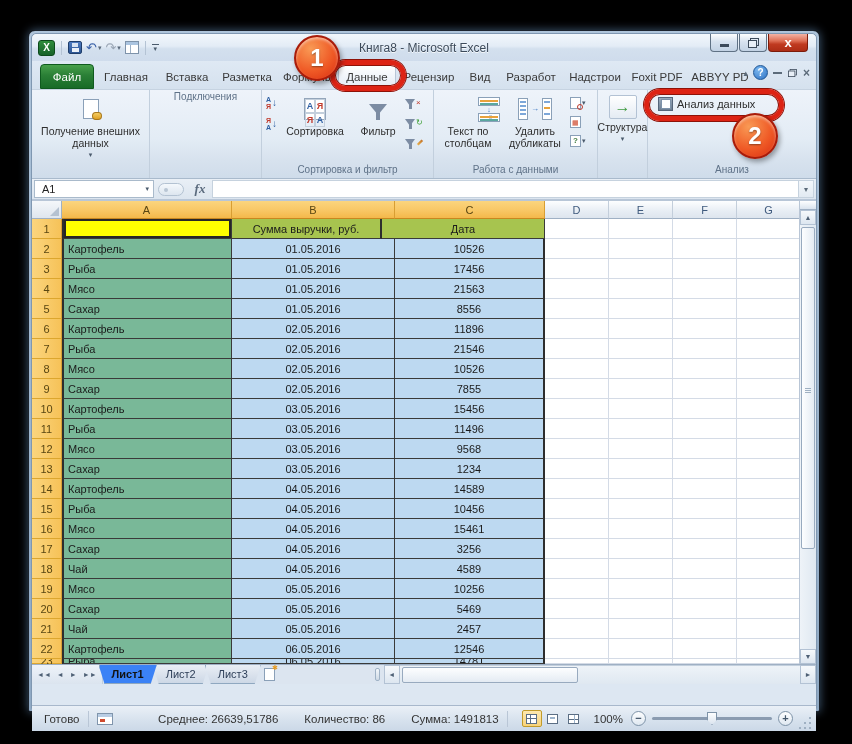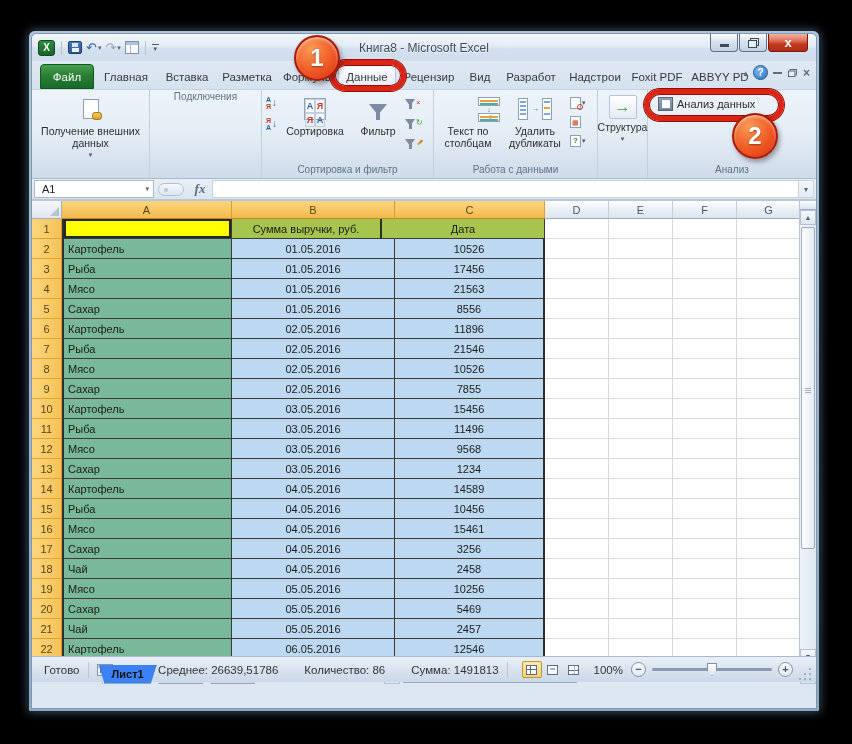--- a/index.html
+++ b/index.html
@@ -171,21 +171,21 @@
   .insheet:after{content:"✱";position:absolute;right:-4px;top:-5px;font-size:7px;color:#e69b23;}
   .tabsplit{width:5px;margin:3px 4px;background:linear-gradient(180deg,#f3f7fb,#cfdae6);border:1px solid #9fb2c6;border-radius:2px;}
   .hscroll{flex:1;display:flex;align-items:stretch;}
   .hbtn{width:16px;display:flex;align-items:center;justify-content:center;font-size:7px;color:#4e6075;
     background:linear-gradient(180deg,#f6f9fc,#dde6f0);border:1px solid #b3c2d4;}
   .htrack{flex:1;position:relative;background:linear-gradient(180deg,#eef3f8,#dfe8f1);border-top:1px solid #c2cfdd;}
   .hthumb{position:absolute;top:1px;bottom:1px;left:2px;width:44%;border:1px solid #98aabf;border-radius:2px;
     background:linear-gradient(180deg,#fdfeff,#e4ebf3);}
 
   
-  .statusbar{position:absolute;left:0;top:622px;width:100%;height:26px;
+  .statusbar{position:absolute;left:0;top:671px;width:100%;height:26px;
     background:linear-gradient(180deg,#eaf0f7,#d6e1ed 60%,#cbd8e7);border-top:1px solid #a8b8cc;
     display:flex;align-items:center;font-size:11.5px;color:#333;}
   .ssep{width:1px;height:16px;background:#b9c6d6;margin:0 8px;}
   .ready{padding-left:12px;}
   .macro-ic{width:16px;height:12px;background:#fff;border:1px solid #8095ac;position:relative;}
   .macro-ic:before{content:"";position:absolute;left:0;top:0;right:0;height:3px;background:#b9cde4;}
   .macro-ic:after{content:"";position:absolute;left:2px;bottom:2px;width:5px;height:3px;background:#cf4a2e;}
   .stats{margin-left:auto;display:flex;align-items:center;gap:26px;color:#333;}
   .views{display:flex;align-items:center;gap:1px;margin:0 6px;}
   .vbtn{width:20px;height:17px;display:flex;align-items:center;justify-content:center;border:1px solid transparent;border-radius:2px;}
@@ -634,21 +634,21 @@
             <div class="cell tcell ctr c-c cellblue" style="width: 150px;">3256</div>
             <div class="cell empty" style="width: 64px;"></div>
             <div class="cell empty" style="width: 64px;"></div>
             <div class="cell empty" style="width: 64px;"></div>
             <div class="cell empty" style="width: 64px;"></div>
           </div>
           <div class="row">
             <div class="rhd">18</div>
             <div class="cell tcell c-a cellgreen" style="width: 170px;">Чай</div>
             <div class="cell tcell ctr cellblue" style="width: 163px;">04.05.2016</div>
-            <div class="cell tcell ctr c-c cellblue" style="width: 150px;">2458</div>
+            <div class="cell tcell ctr c-c cellblue" style="width: 150px;">4589</div>
             <div class="cell empty" style="width: 64px;"></div>
             <div class="cell empty" style="width: 64px;"></div>
             <div class="cell empty" style="width: 64px;"></div>
             <div class="cell empty" style="width: 64px;"></div>
           </div>
           <div class="row">
             <div class="rhd">19</div>
             <div class="cell tcell c-a cellgreen" style="width: 170px;">Мясо</div>
             <div class="cell tcell ctr cellblue" style="width: 163px;">05.05.2016</div>
             <div class="cell tcell ctr c-c cellblue" style="width: 150px;">10256</div>

